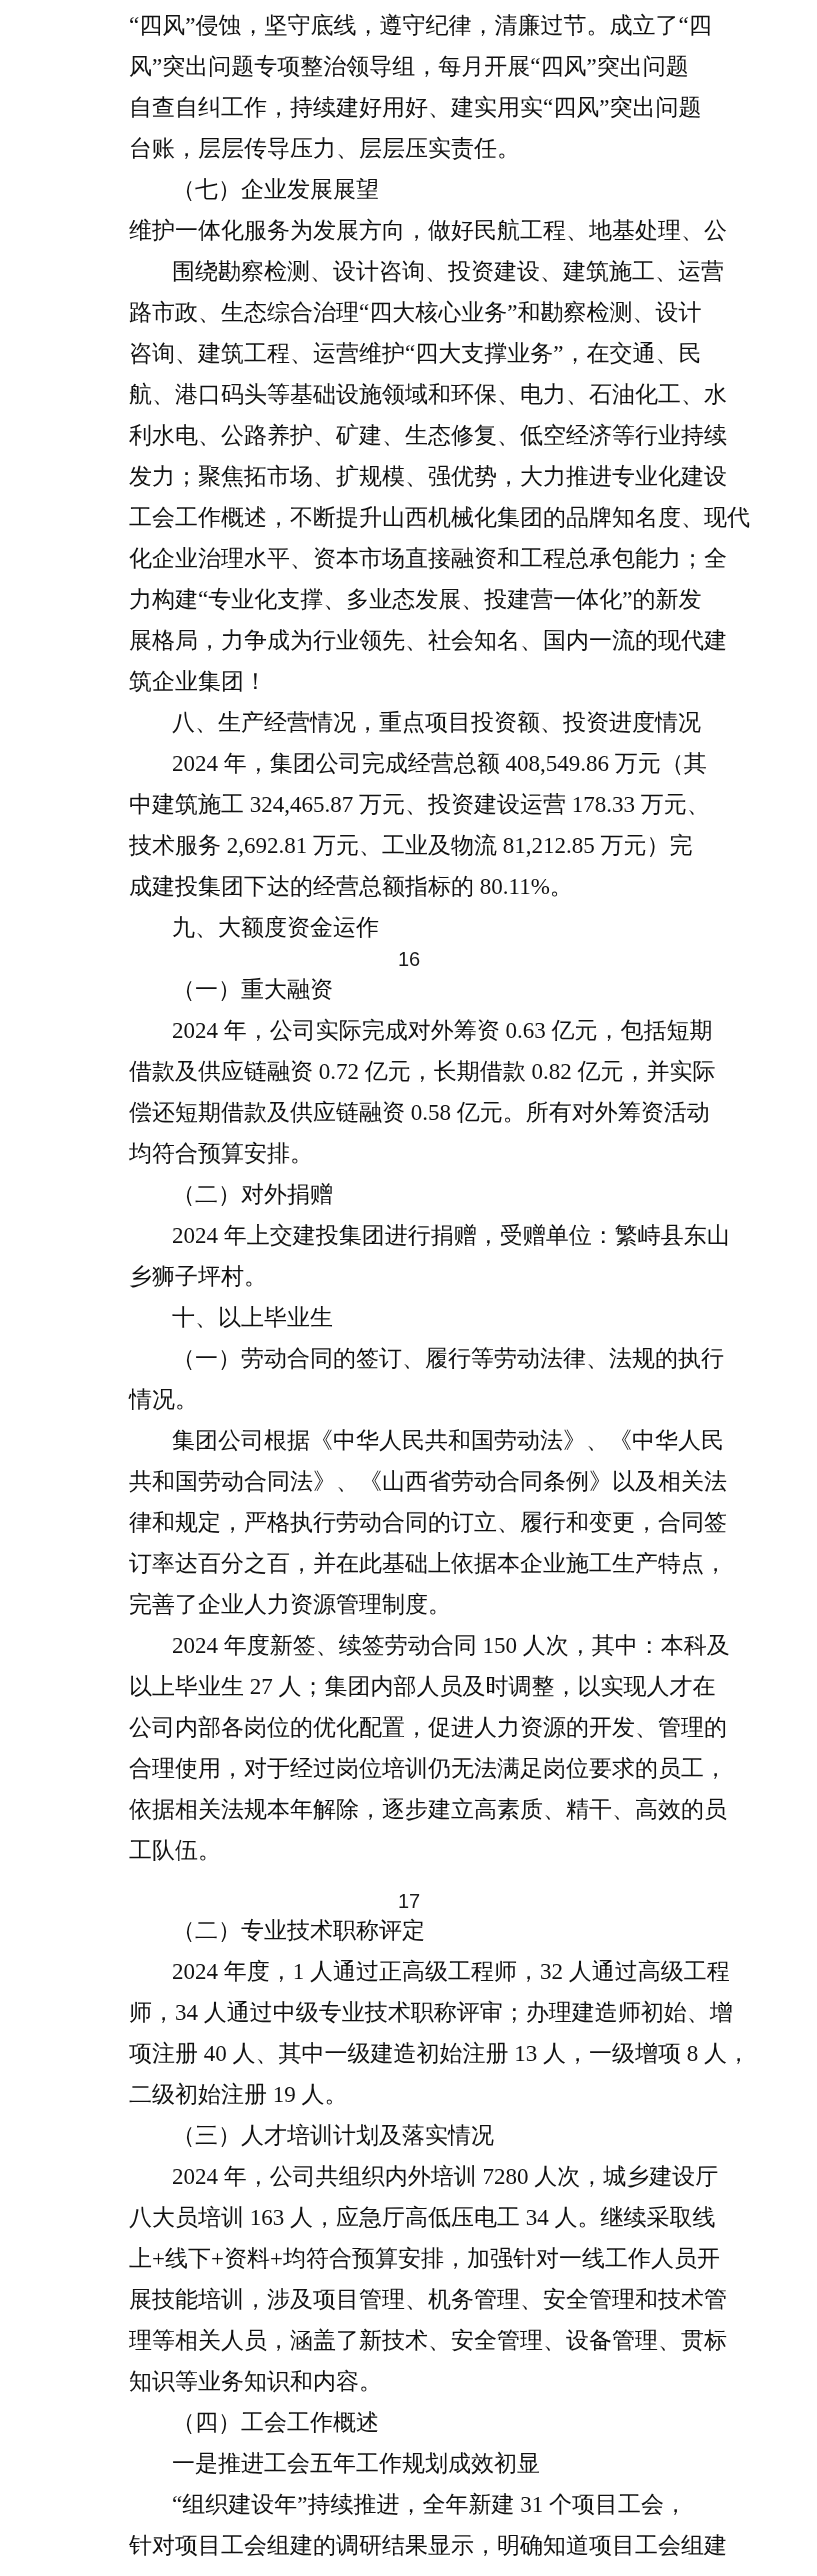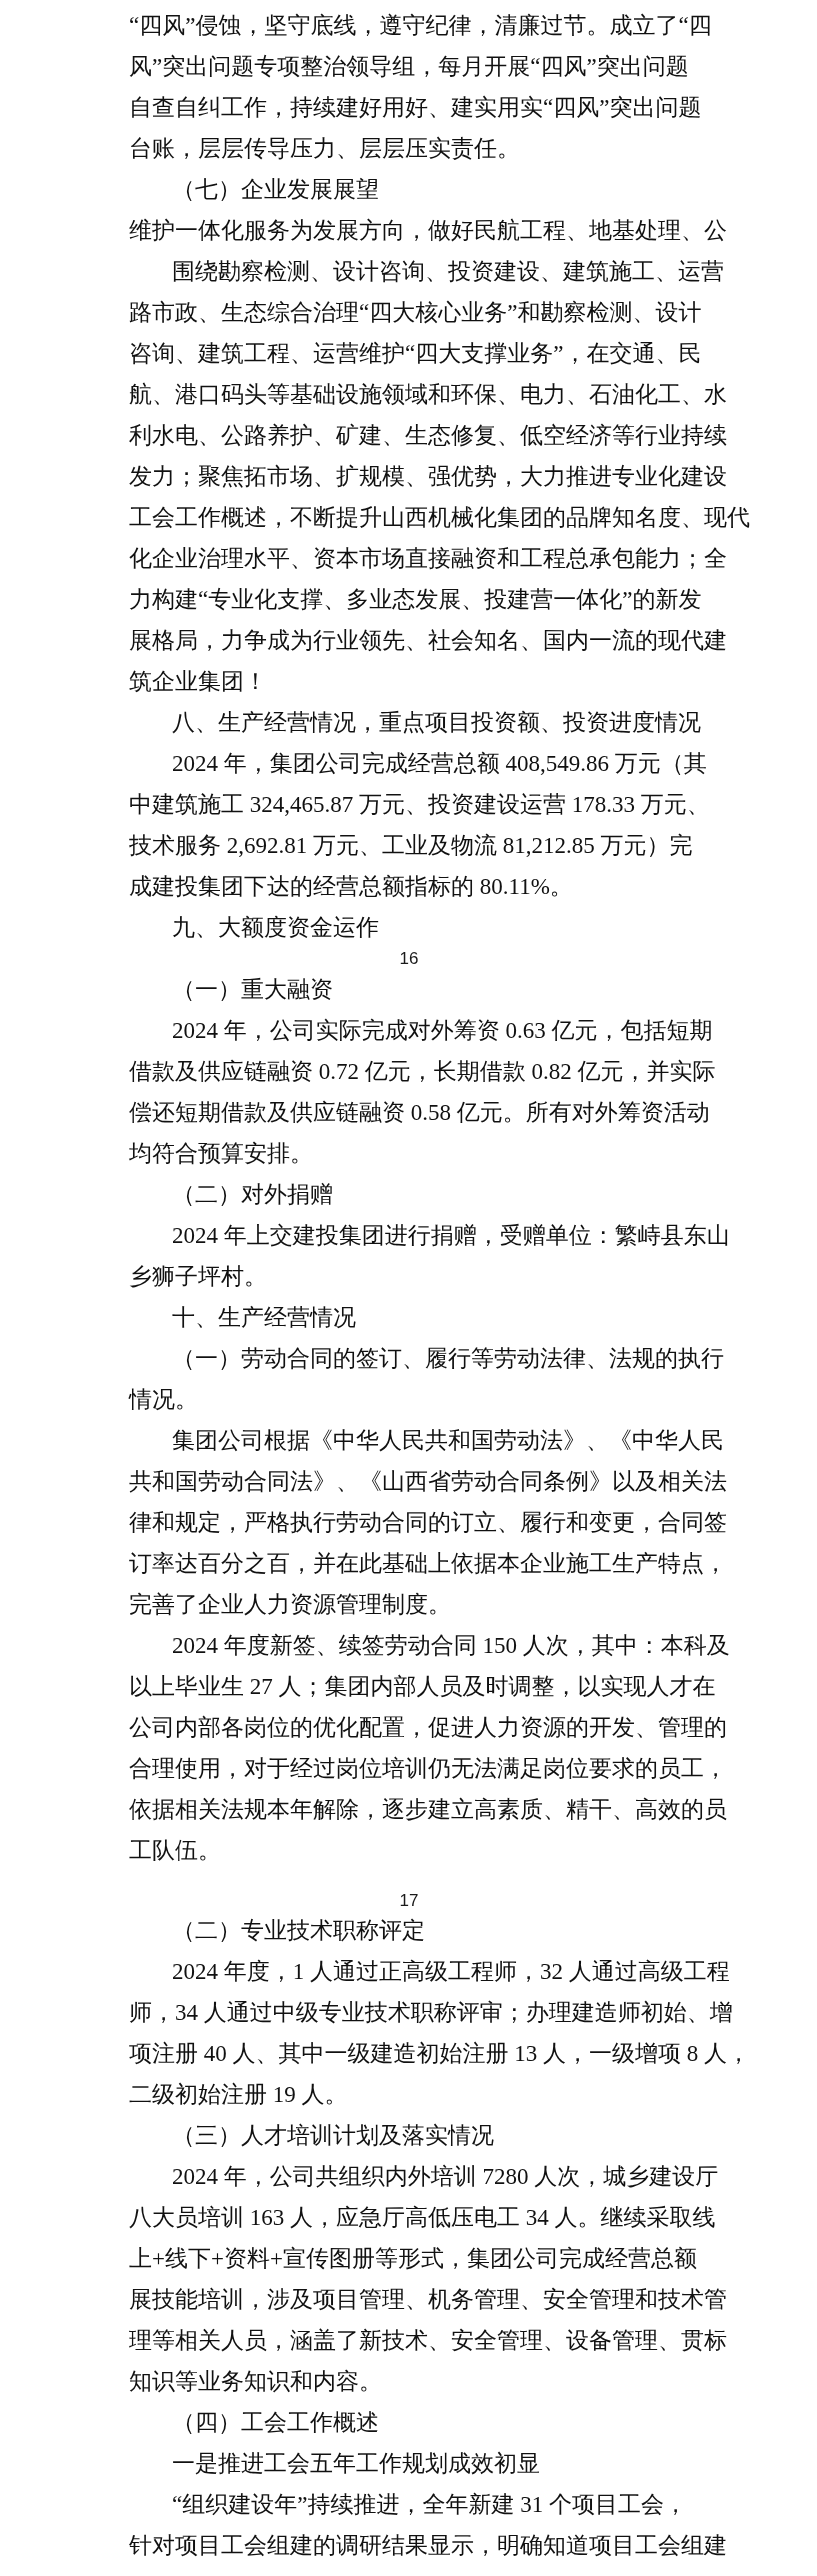--- a/index.html
+++ b/index.html
@@ -33,21 +33,21 @@
   .line.heading-cont {
     font-weight: 400;
   }
   .line.heading,
   .line.body-indent {
     padding-left: 43px;
   }
   .line.page-number {
     height: 18.5px;
     line-height: 18.5px;
-    font-size: 17px;
+    font-size: 20px;
     font-family: "Liberation Sans", "DejaVu Sans", sans-serif;
     width: 560px;          
     text-align: center;
     padding-left: 0;
     white-space: nowrap;
     color: #1a1a1a;
   }
 </style>
 </head>
 <body>
@@ -78,21 +78,21 @@
     <div class="line heading">九、大额度资金运作</div>
     <div class="line page-number" style="margin-top: 2.1px;">16</div>
     <div class="line heading">（一）重大融资</div>
     <div class="line body-indent">2024 年，公司实际完成对外筹资 0.63 亿元，包括短期</div>
     <div class="line body">借款及供应链融资 0.72 亿元，长期借款 0.82 亿元，并实际</div>
     <div class="line body">偿还短期借款及供应链融资 0.58 亿元。所有对外筹资活动</div>
     <div class="line body">均符合预算安排。</div>
     <div class="line heading">（二）对外捐赠</div>
     <div class="line body-indent">2024 年上交建投集团进行捐赠，受赠单位：繁峙县东山</div>
     <div class="line body">乡狮子坪村。</div>
-    <div class="line heading">十、生产经营情况</div>
+    <div class="line heading">十、以上毕业生</div>
     <div class="line heading">（一）劳动合同的签订、履行等劳动法律、法规的执行</div>
     <div class="line heading-cont">情况。</div>
     <div class="line body-indent">集团公司根据《中华人民共和国劳动法》、《中华人民</div>
     <div class="line body">共和国劳动合同法》、《山西省劳动合同条例》以及相关法</div>
     <div class="line body">律和规定，严格执行劳动合同的订立、履行和变更，合同签</div>
     <div class="line body">订率达百分之百，并在此基础上依据本企业施工生产特点，</div>
     <div class="line body">完善了企业人力资源管理制度。</div>
     <div class="line body-indent">2024 年度新签、续签劳动合同 150 人次，其中：本科及</div>
     <div class="line body">以上毕业生 27 人；集团内部人员及时调整，以实现人才在</div>
     <div class="line body">公司内部各岗位的优化配置，促进人力资源的开发、管理的</div>
@@ -101,21 +101,21 @@
     <div class="line body">工队伍。</div>
     <div class="line page-number" style="margin-top: 21px;">17</div>
     <div class="line heading">（二）专业技术职称评定</div>
     <div class="line body-indent">2024 年度，1 人通过正高级工程师，32 人通过高级工程</div>
     <div class="line body">师，34 人通过中级专业技术职称评审；办理建造师初始、增</div>
     <div class="line body">项注册 40 人、其中一级建造初始注册 13 人，一级增项 8 人，</div>
     <div class="line body">二级初始注册 19 人。</div>
     <div class="line heading">（三）人才培训计划及落实情况</div>
     <div class="line body-indent">2024 年，公司共组织内外培训 7280 人次，城乡建设厅</div>
     <div class="line body">八大员培训 163 人，应急厅高低压电工 34 人。继续采取线</div>
-    <div class="line body">上+线下+资料+宣传图册等形式，集团公司完成经营总额</div>
+    <div class="line body">上+线下+资料+均符合预算安排，加强针对一线工作人员开</div>
     <div class="line body">展技能培训，涉及项目管理、机务管理、安全管理和技术管</div>
     <div class="line body">理等相关人员，涵盖了新技术、安全管理、设备管理、贯标</div>
     <div class="line body">知识等业务知识和内容。</div>
     <div class="line heading">（四）工会工作概述</div>
     <div class="line body-indent">一是推进工会五年工作规划成效初显</div>
     <div class="line body-indent">“组织建设年”持续推进，全年新建 31 个项目工会，</div>
     <div class="line body">针对项目工会组建的调研结果显示，明确知道项目工会组建</div>
   </div>
 
 

